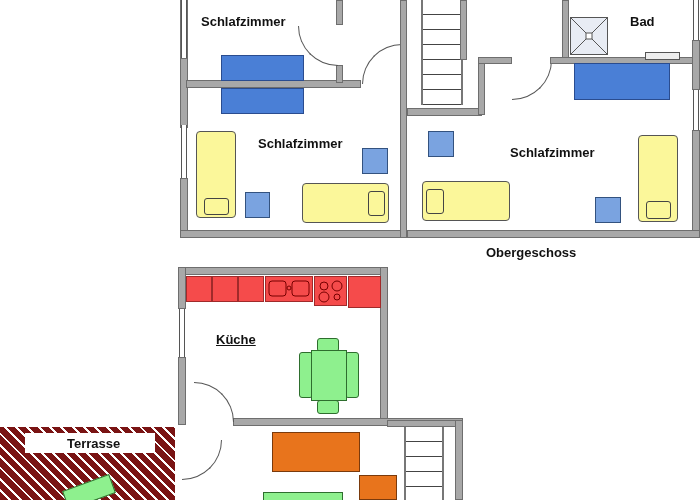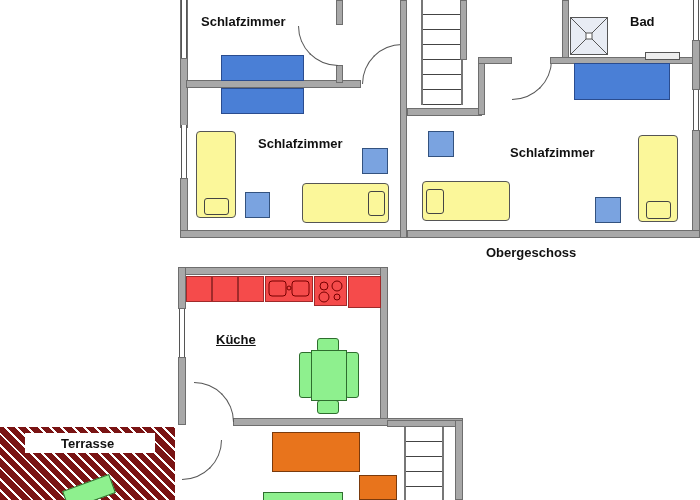--- a/index.html
+++ b/index.html
@@ -140,17 +140,17 @@
   <div class="orange" style="left:272px;top:432px;width:88px;height:40px;"></div>
   <div class="orange" style="left:359px;top:475px;width:38px;height:25px;"></div>
   <div class="green" style="left:263px;top:492px;width:80px;height:10px;"></div>
 
   <div class="wall" style="left:387px;top:420px;width:76px;height:7px;"></div>
   <div class="wall" style="left:455px;top:420px;width:8px;height:80px;"></div>
   <div class="stair" style="left:404px;top:427px;width:40px;height:73px;"></div>
 
   <div class="brick" style="left:0;top:427px;width:175px;height:73px;"></div>
   <div class="abs" style="left:25px;top:433px;width:130px;height:20px;background:#fff;"></div>
-  <div class="label" style="left:61px;top:436px;">Terrasse</div>
+  <div class="label" style="left:67px;top:436px;">Terrasse</div>
   <div class="green" style="left:64px;top:482px;width:50px;height:20px;transform:rotate(-20deg);"></div>
 
   <div class="door-arc" style="left:182px;top:440px;width:40px;height:40px;border-radius:0 0 40px 0;border-top:none;border-left:none;"></div>
 </div>
 
 </body></html>

